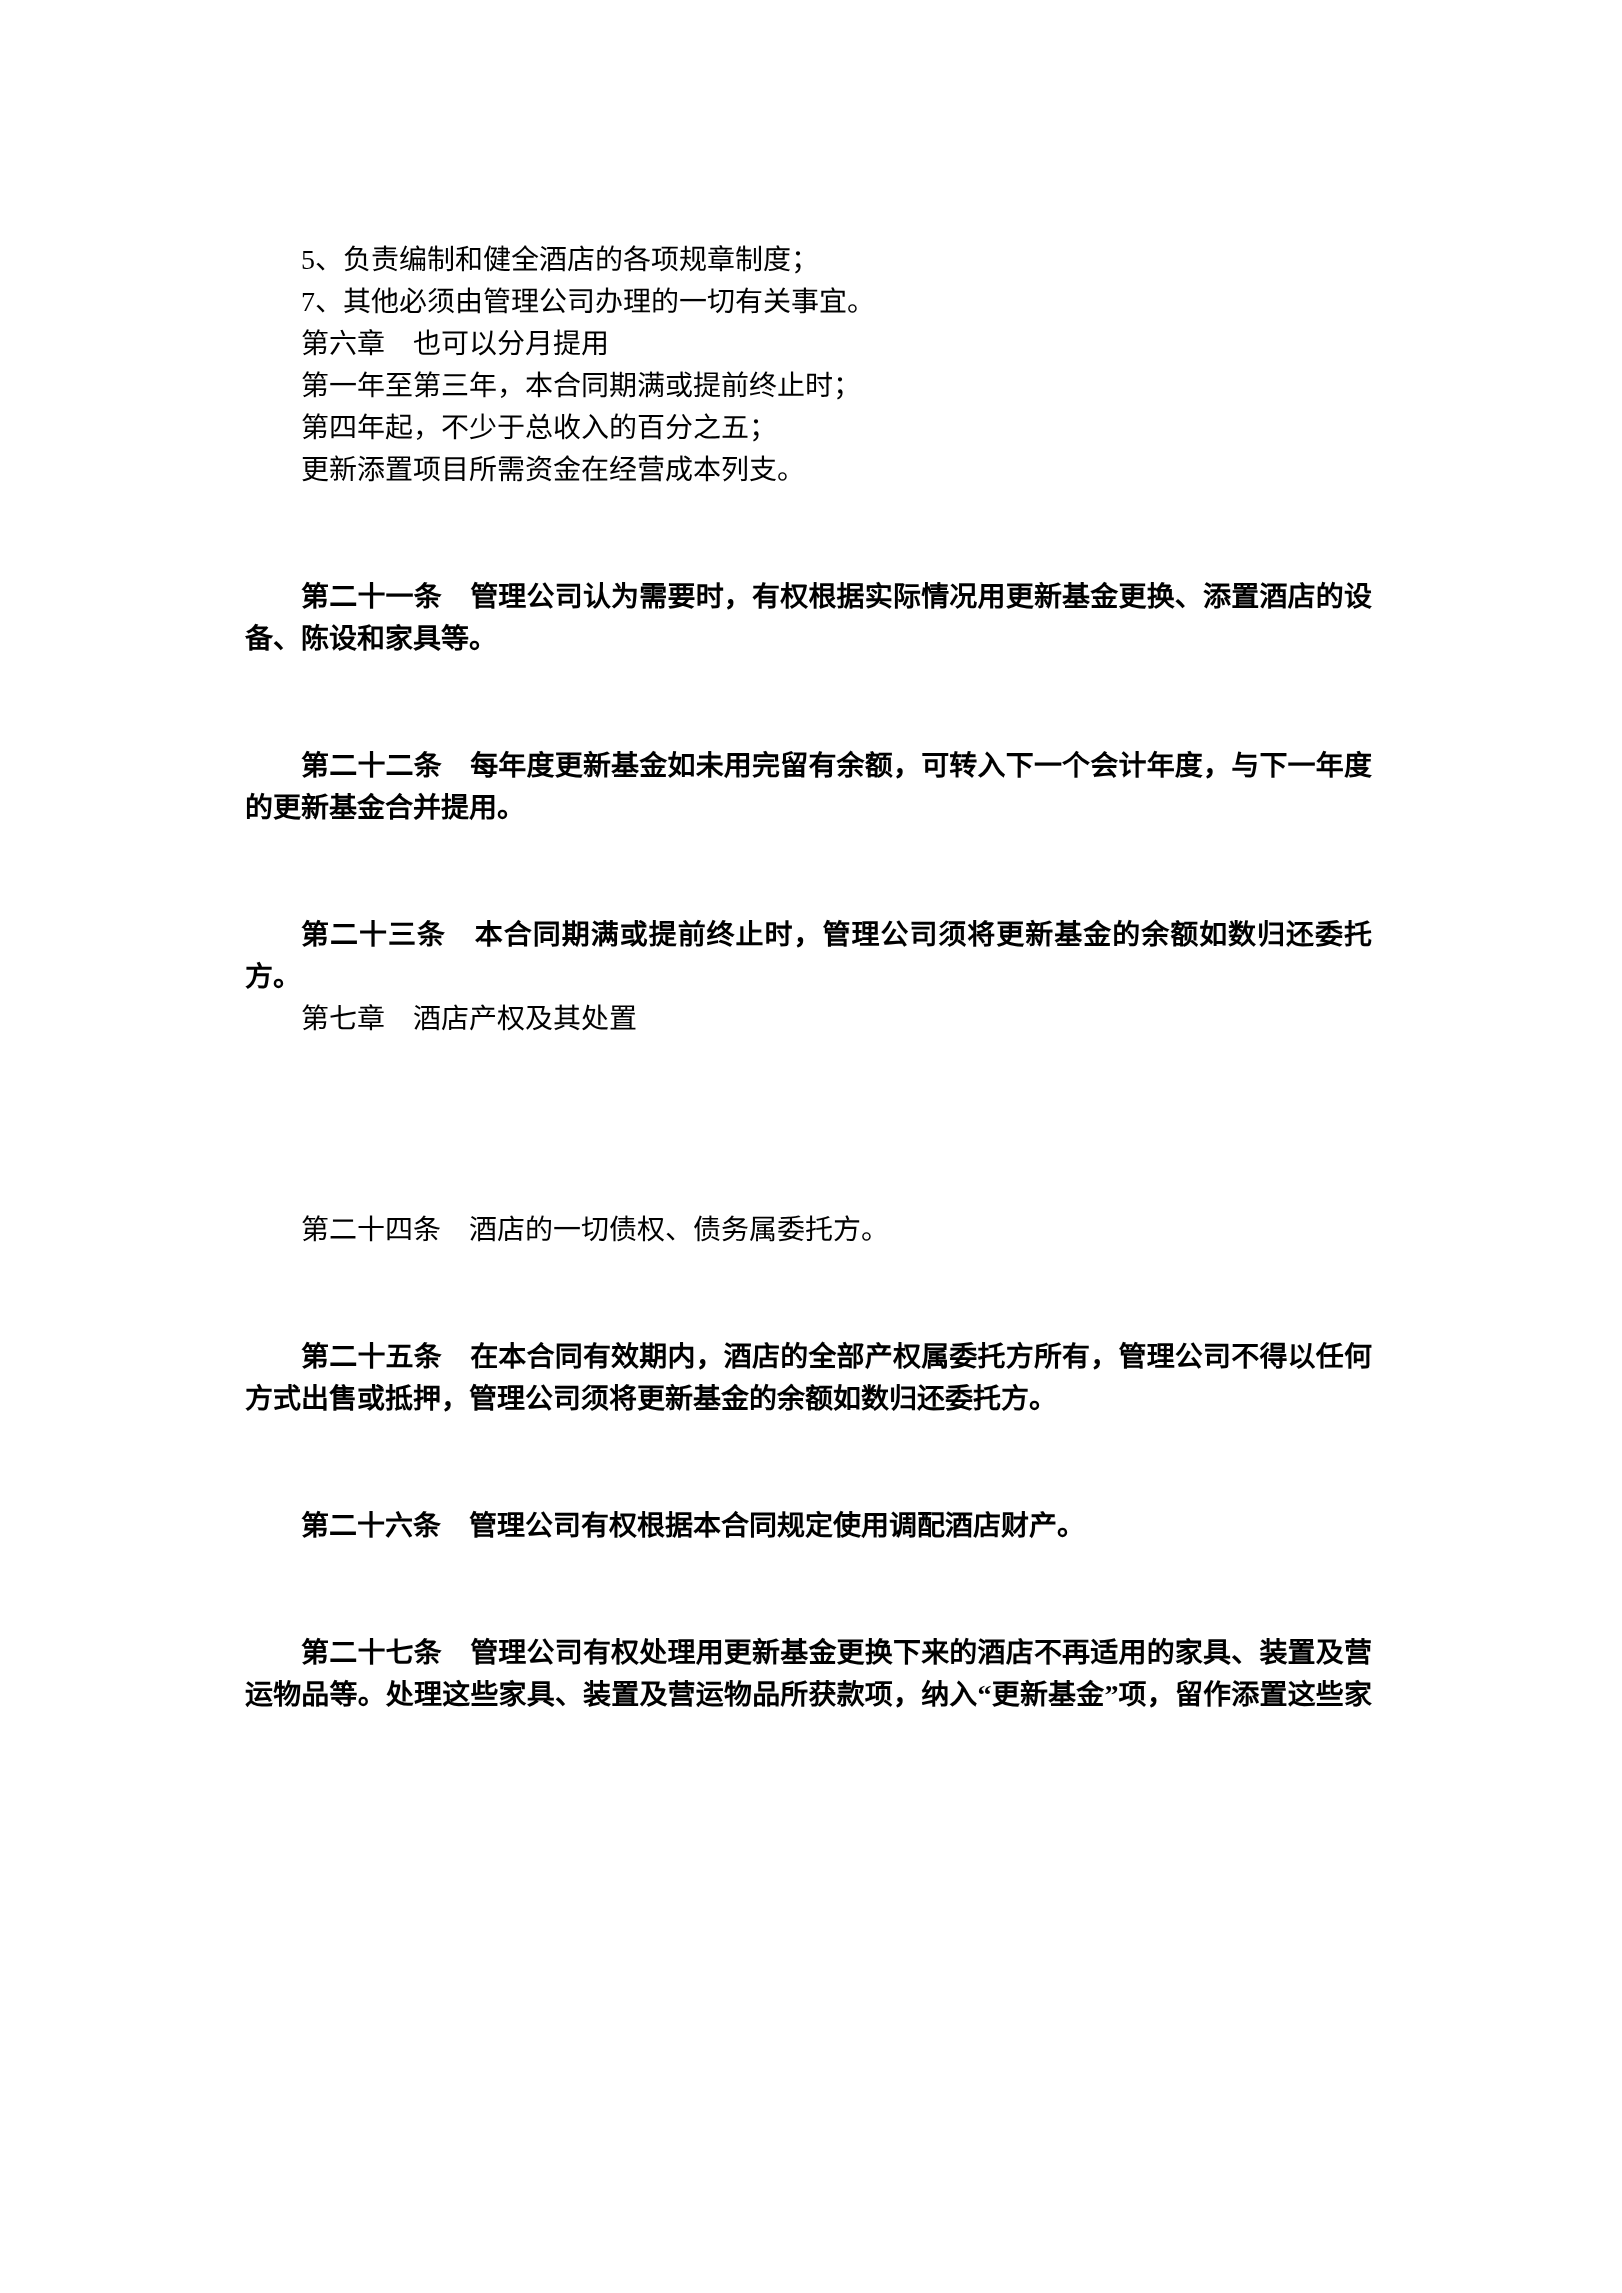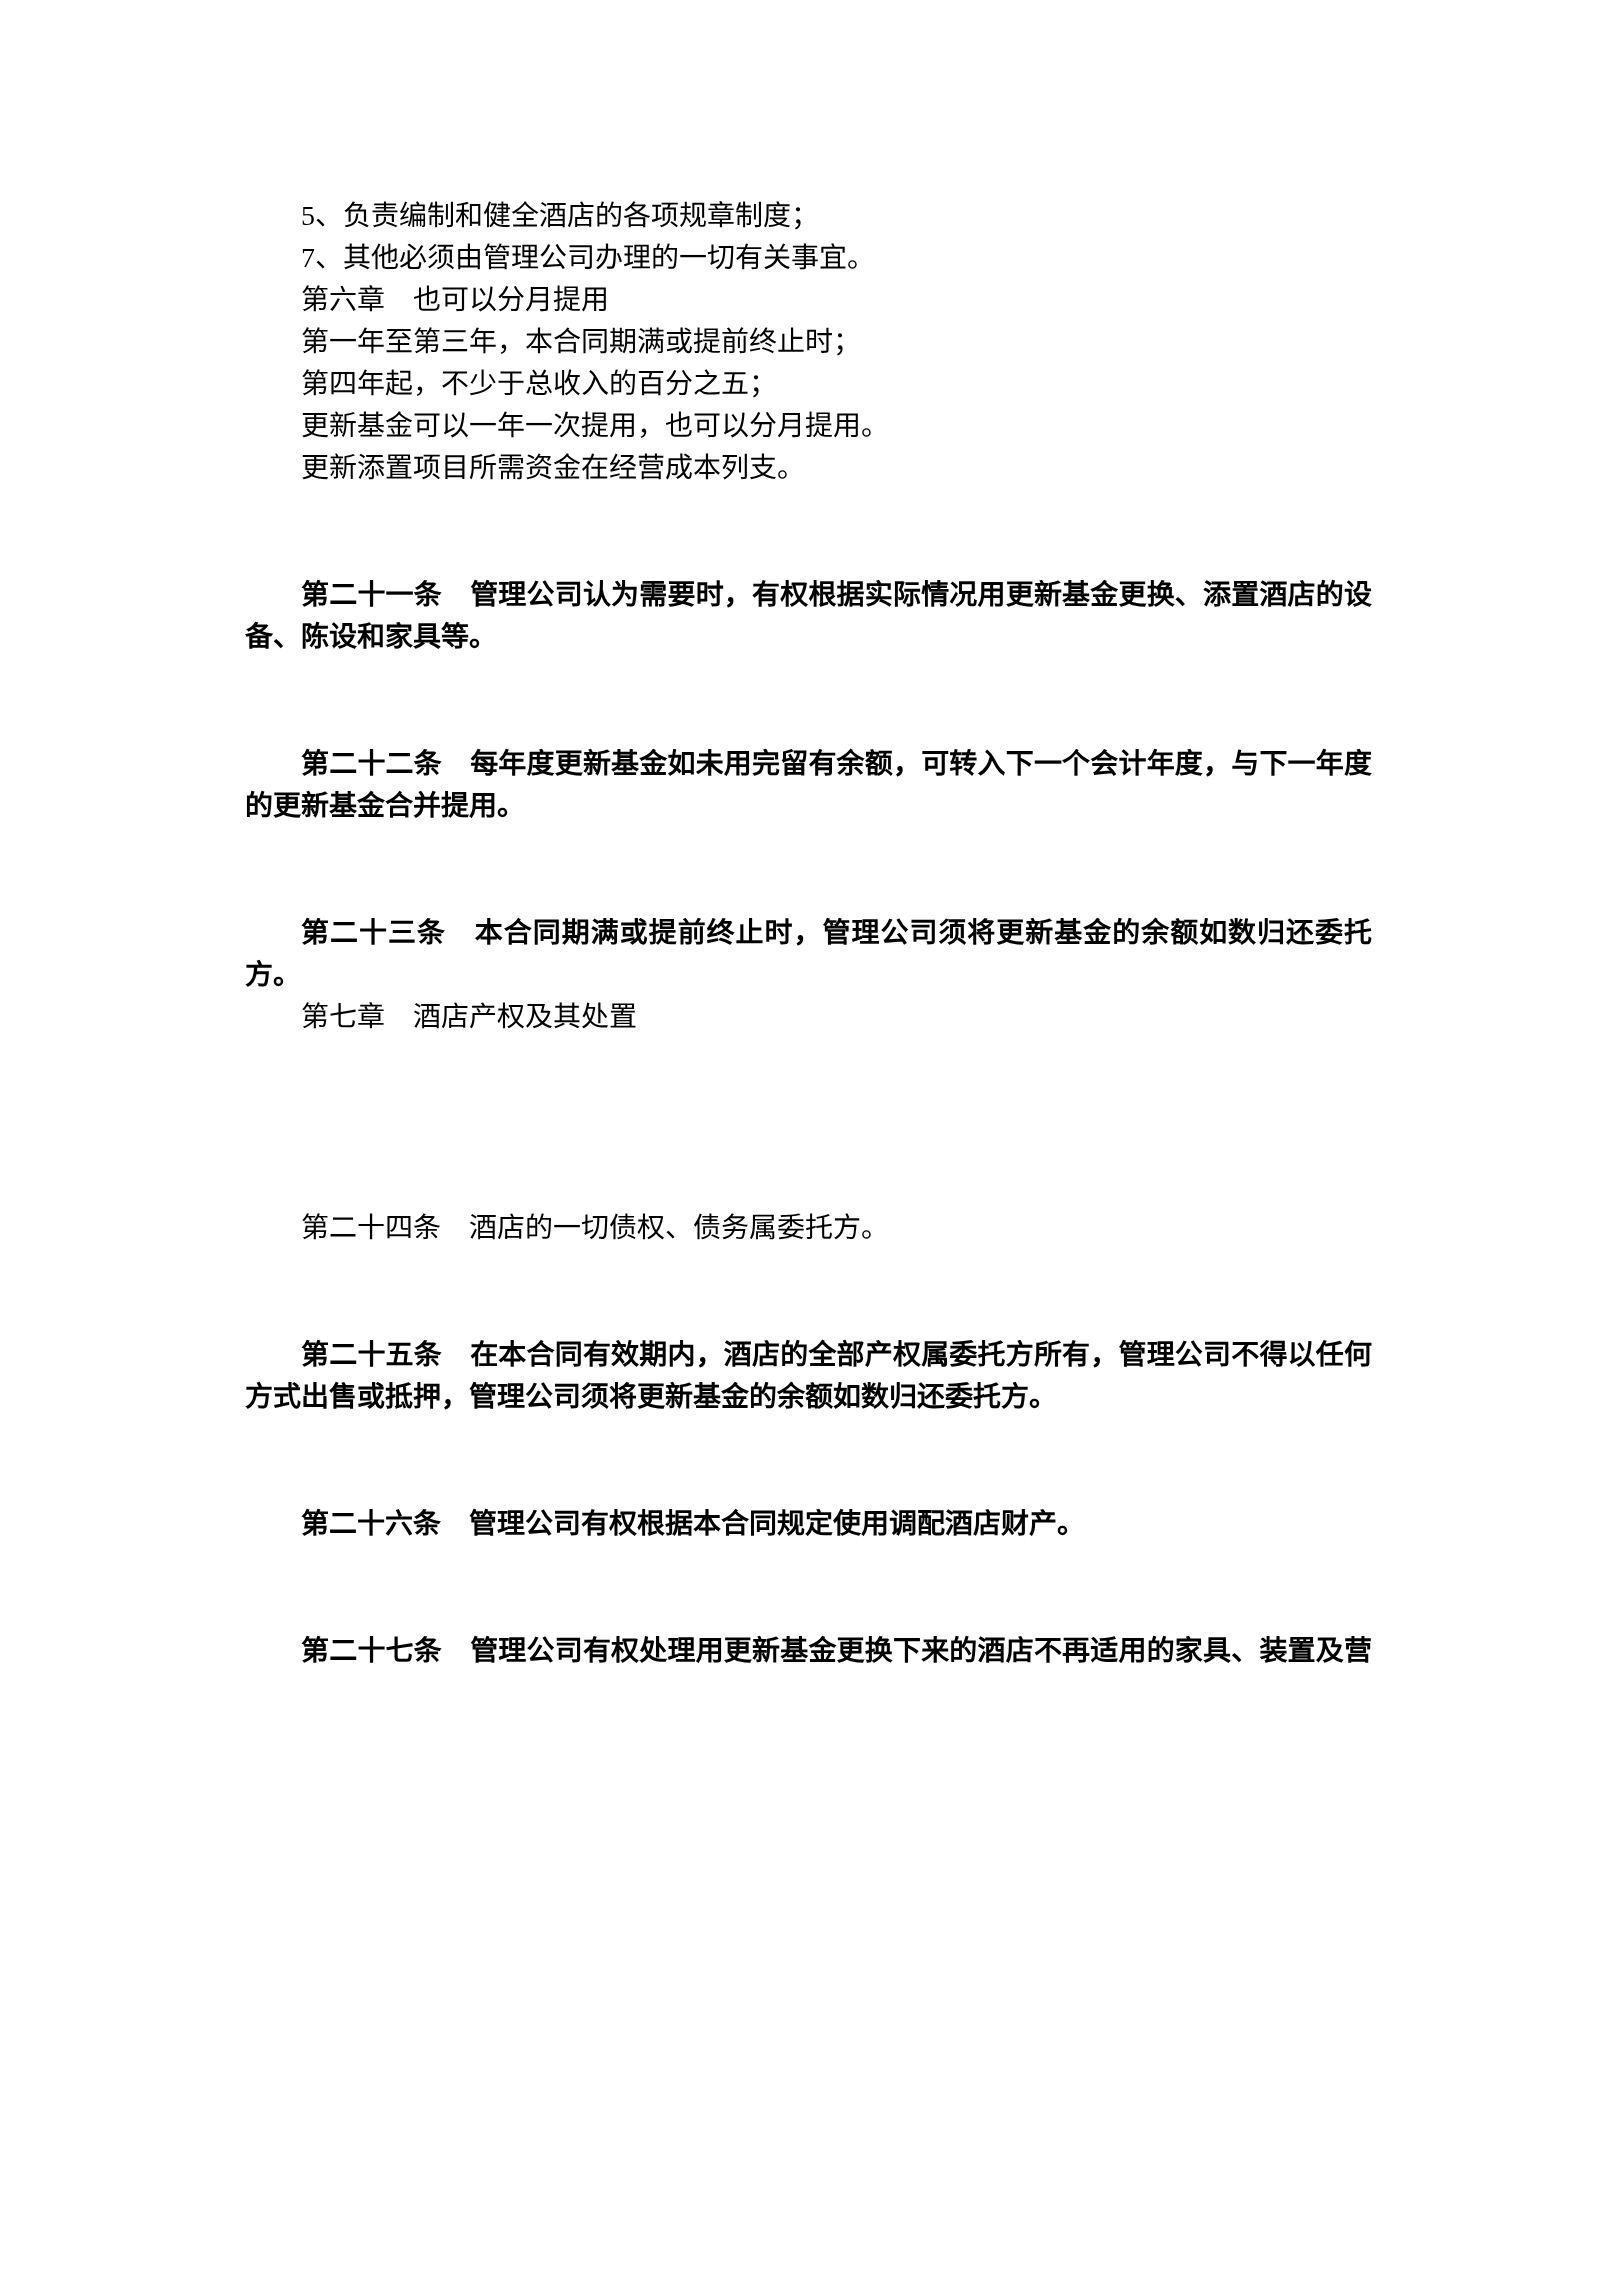--- a/index.html
+++ b/index.html
@@ -6,20 +6,21 @@
     margin: 0;
     padding: 0;
     background: #ffffff;
   }
   .page {
     position: relative;
     width: 1623px;
     height: 1670px;
     background: #ffffff;
     overflow: hidden;
+    margin-top: 44px;
   }
   .doc {
     position: absolute;
     left: 245px;
     top: 195px;
     width: 1127px;
     font-family: "Liberation Serif", "DejaVu Serif", serif;
     font-size: 28px;
     line-height: 42px;
     color: #000000;
@@ -38,21 +39,20 @@
 </head>
 <body>
 
 <div class="page">
   <div class="doc">
     <p class="para">5、负责编制和健全酒店的各项规章制度；</p>
     <p class="para">7、其他必须由管理公司办理的一切有关事宜。</p>
     <p class="para">第六章　也可以分月提用</p>
     <p class="para">第一年至第三年，本合同期满或提前终止时；</p>
     <p class="para">第四年起，不少于总收入的百分之五；</p>
-    <p class="para">更新基金可以一年一次提用，也可以分月提用。</p>
     <p class="para">更新添置项目所需资金在经营成本列支。</p>
     <p class="para gap2">第二十一条　管理公司认为需要时，有权根据实际情况用更新基金更换、添置酒店的设备、陈设和家具等。</p>
     <p class="para gap2">第二十二条　每年度更新基金如未用完留有余额，可转入下一个会计年度，与下一年度的更新基金合并提用。</p>
     <p class="para gap2">第二十三条　本合同期满或提前终止时，管理公司须将更新基金的余额如数归还委托方。</p>
     <p class="para">第七章　酒店产权及其处置</p>
     <p class="para gap4">第二十四条　酒店的一切债权、债务属委托方。</p>
     <p class="para gap2">第二十五条　在本合同有效期内，酒店的全部产权属委托方所有，管理公司不得以任何方式出售或抵押，管理公司须将更新基金的余额如数归还委托方。</p>
     <p class="para gap2">第二十六条　管理公司有权根据本合同规定使用调配酒店财产。</p>
     <p class="para gap2">第二十七条　管理公司有权处理用更新基金更换下来的酒店不再适用的家具、装置及营运物品等。处理这些家具、装置及营运物品所获款项，纳入“更新基金”项，留作添置这些家具、装置及营运物品。</p>
   </div>

